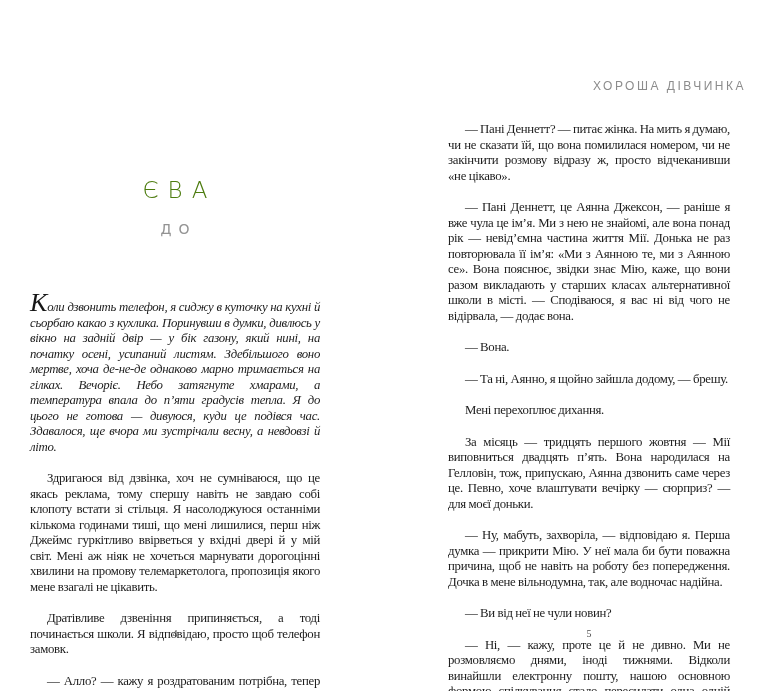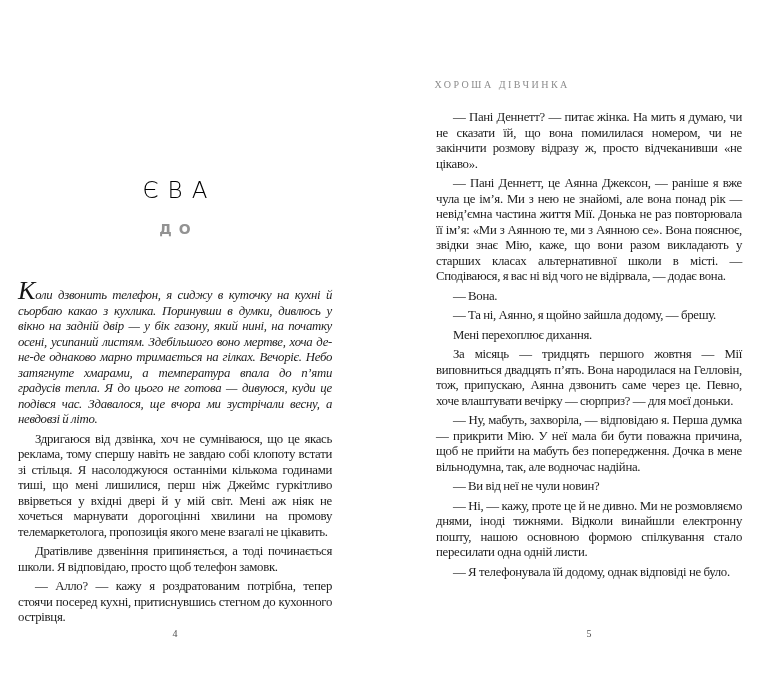--- a/index.html
+++ b/index.html
@@ -14,44 +14,44 @@
   .page-left  { left: 14px;  width: 322px; }
   .page-right { left: 432px; width: 314px; }
 
   .chapter-title {
     position: absolute; top: 177px; left: 0; right: 0; margin: 0;
     text-align: center;
     font-family: "DejaVu Sans", sans-serif;
     font-weight: 200;
     font-size: 23px;
     letter-spacing: 9px; text-indent: 9px;
-    color: #000000;
+    color: #4d7c0f;
   }
   .chapter-subtitle {
     position: absolute; top: 221px; left: 0; right: 0; margin: 0;
     text-align: center;
     font-family: "DejaVu Sans", sans-serif;
-    font-weight: 700;
+    font-weight: 400;
     font-size: 14px;
     letter-spacing: 7px; text-indent: 7px;
     color: #929292;
   }
   .running-head {
     position: absolute; top: 79px; left: 0; right: 0;
-    text-align: left;
-    font-family: Liberation Serif, serif;
-    font-size: 10px;
+    text-align: right;
+    font-family: Liberation Sans, sans-serif;
+    font-size: 12px;
     letter-spacing: 2.5px; text-indent: 2.5px;
     color: #8c8c8c;
   }
   .body-text { position: absolute; left: 0; right: 0; }
   .page-left  .body-text { top: 284px; }
   .page-right .body-text { top: 106px; }
   .body-text p {
-    margin: 4px;
+    margin: 16px;
     text-align: justify;
     text-indent: 17px;
     font-size: 12.8px;
     line-height: 15.5px;
     letter-spacing: -0.3px;
     word-spacing: -0.3px;
     color: #1c1c1c;
   }
   .body-text p.opening { text-indent: 0; font-style: italic; }
   .initial {
@@ -89,21 +89,21 @@
   <section class="page page-right">
     <div class="running-head">ХОРОША ДІВЧИНКА</div>
 
     <div class="body-text">
         <p>— Пані Деннетт? — питає жінка. На мить я думаю, чи не сказати їй, що вона помилилася номером, чи не закінчити розмову відразу ж, просто відчеканивши «не цікаво».</p>
         <p>— Пані Деннетт, це Аянна Джексон, — раніше я вже чула це ім’я. Ми з нею не знайомі, але вона понад рік — невід’ємна частина життя Мії. Донька не раз повторювала її ім’я: «Ми з Аянною те, ми з Аянною се». Вона пояснює, звідки знає Мію, каже, що вони разом викладають у старших класах альтернативної школи в місті. — Сподіваюся, я вас ні від чого не відірвала, — додає вона.</p>
         <p>— Вона.</p>
         <p>— Та ні, Аянно, я щойно зайшла додому, — брешу.</p>
         <p>Мені перехоплює дихання.</p>
         <p>За місяць — тридцять першого жовтня — Мії виповниться двадцять п’ять. Вона народилася на Гелловін, тож, припускаю, Аянна дзвонить саме через це. Певно, хоче влаштувати вечірку — сюрприз? — для моєї доньки.</p>
-        <p>— Ну, мабуть, захворіла, — відповідаю я. Перша думка — прикрити Мію. У неї мала би бути поважна причина, щоб не прийти на мабуть без попередження. Дочка в мене вільнодумна, так, але водночас надійна.</p>
+        <p>— Ну, мабуть, захворіла, — відповідаю я. Перша думка — прикрити Мію. У неї мала би бути поважна причина, щоб не навіть на роботу без попередження. Дочка в мене вільнодумна, так, але водночас надійна.</p>
         <p>— Ви від неї не чули новин?</p>
         <p>— Ні, — кажу, проте це й не дивно. Ми не розмовляємо днями, іноді тижнями. Відколи винайшли електронну пошту, нашою основною формою спілкування стало пересилати одна одній листи.</p>
         <p>— Я телефонувала їй додому, однак відповіді не було.</p>
       </div>
 
     <div class="pagenum">5</div>
   </section>
 
 </main>
 

